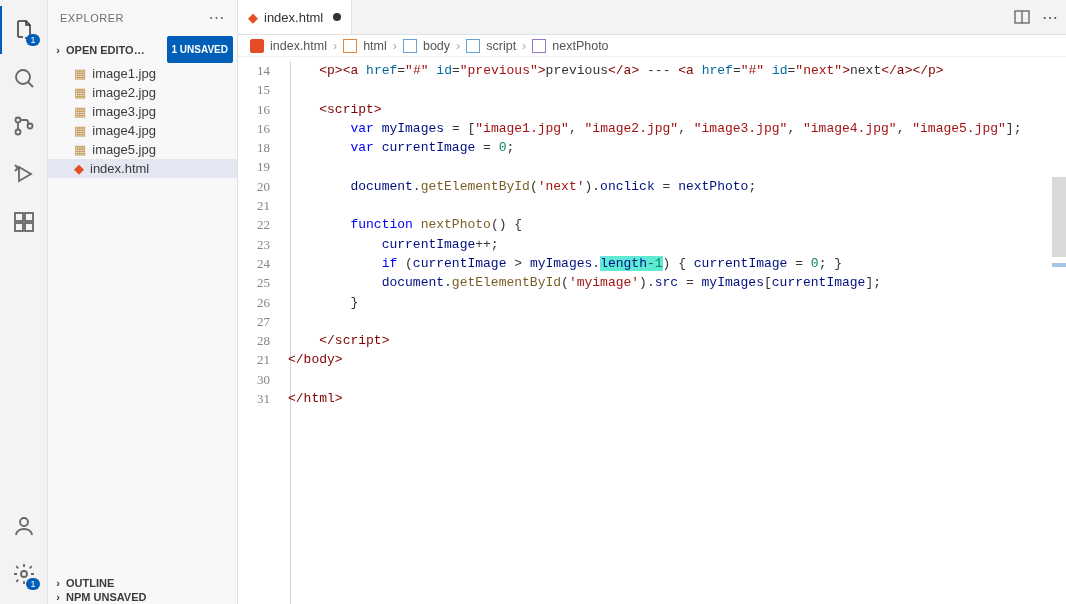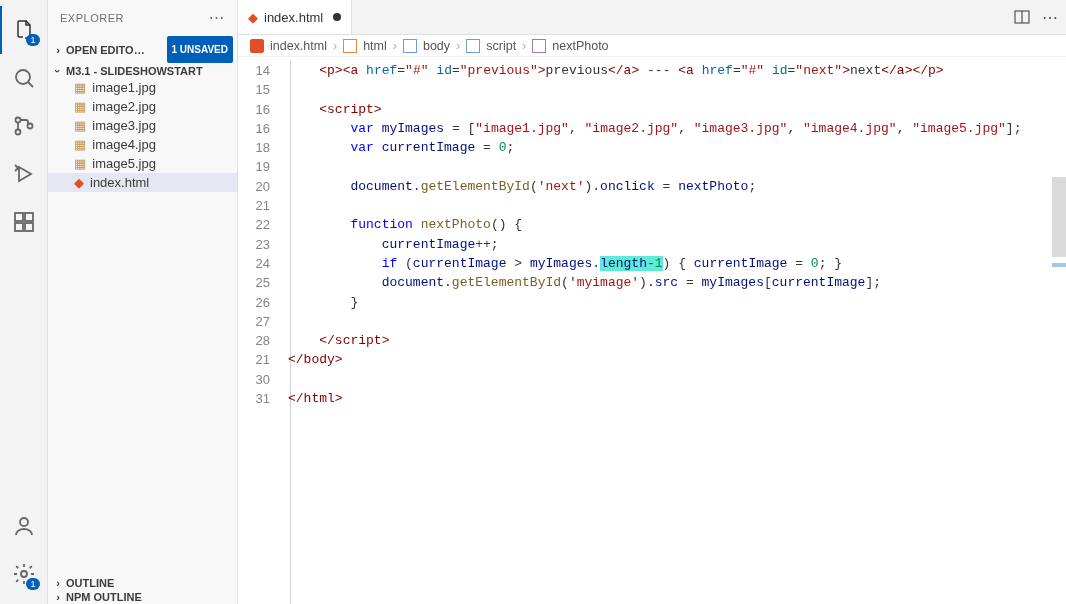--- a/index.html
+++ b/index.html
@@ -43,21 +43,21 @@
 .breadcrumb { height:22px; display:flex; align-items:center; padding:0 12px; background:#fff; font-size:12.5px; color:#555; gap:4px; border-bottom:1px solid #f0f0f0; }
 .breadcrumb .sep { color:#aaa; margin:0 2px; }
 .btype { color:#555; }
 .bcube { display:inline-flex; width:14px; height:14px; border:1px solid #6aa0d8; transform:rotate(0deg); margin-right:2px; position:relative; }
 .bcube.orange { border-color:#e7873b; }
 .bcube.purple { border-color:#9978c7; }
 .bcube.red { border-color:#e44d26; background:#e44d26; border-radius:2px; }
 
 
 .code-wrap { flex:1; display:flex; overflow:hidden; position:relative; background:#fff; }
-.gutter { width:50px; text-align:right; padding-top:4px; color:#858585; font-family: Liberation Sans, sans-serif; font-size:13px; line-height:19.3px; user-select:none; }
+.gutter { width:50px; text-align:right; padding-top:4px; color:#858585; font-family: Liberation Serif, serif; font-size:13px; line-height:19.3px; user-select:none; }
 .gutter div { padding-right:18px; }
 .code { flex:1; padding-top:4px; font-family: Menlo, Consolas, "Courier New", monospace; font-size:13px; line-height:19.3px; white-space:pre; color:#333; position:relative; }
 .code .line { height:19.3px; }
 .collapse-line { position:absolute; left:52px; top:4px; bottom:0; width:1px; background:#d4d4d4; }
 
 
 .c-tag { color:#800000; }
 .c-brkt { color:#800000; }
 .c-attr { color:#0369a1; }
 .c-str { color:#a31515; }
@@ -136,24 +136,20 @@
   <div class="sidebar">
     <div class="sidebar-header">
       <span>EXPLORER</span>
       <span class="dots">⋯</span>
     </div>
     <div class="section-row">
       <span class="chev">›</span>
       <span>OPEN EDITO…</span>
       <span class="tag">1 UNSAVED</span>
     </div>
-    <div class="section-row">
-      <span class="chev" style="transform:rotate(90deg)">›</span>
-      <span>M3.1 - SLIDESHOWSTART</span>
-    </div>
     <ul class="file-list" id="file-list">
         <li class="file-item">
           <span class="ficon">▦</span>
           <span>image1.jpg</span>
         </li>
         <li class="file-item">
           <span class="ficon">▦</span>
           <span>image2.jpg</span>
         </li>
         <li class="file-item">
@@ -173,21 +169,21 @@
           <span>index.html</span>
         </li>
       </ul>
     <div class="sidebar-bottom">
       <div class="section-row">
         <span class="chev">›</span>
         <span>OUTLINE</span>
       </div>
       <div class="section-row">
         <span class="chev">›</span>
-        <span>NPM OUTLINE</span>
+        <span>NPM UNSAVED</span>
       </div>
     </div>
   </div>
 
   <div class="editor-area">
     <div class="tabs-bar">
       <div class="tab">
         <span class="ficon">◆</span>
         <span>index.html</span>
         <span class="mod"></span>

